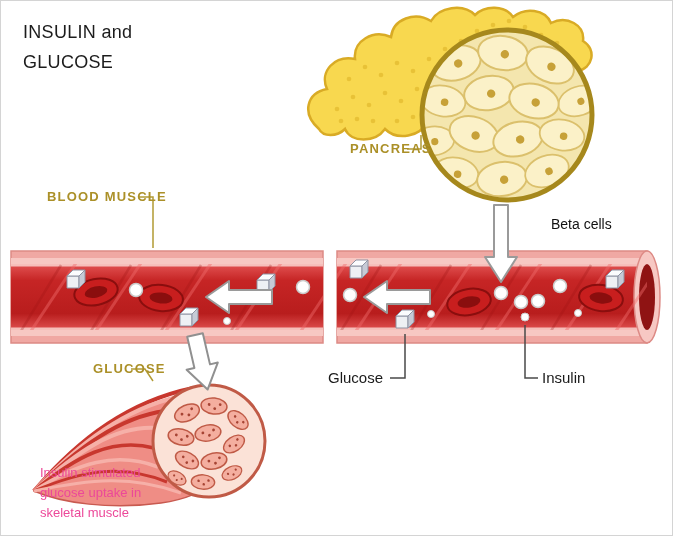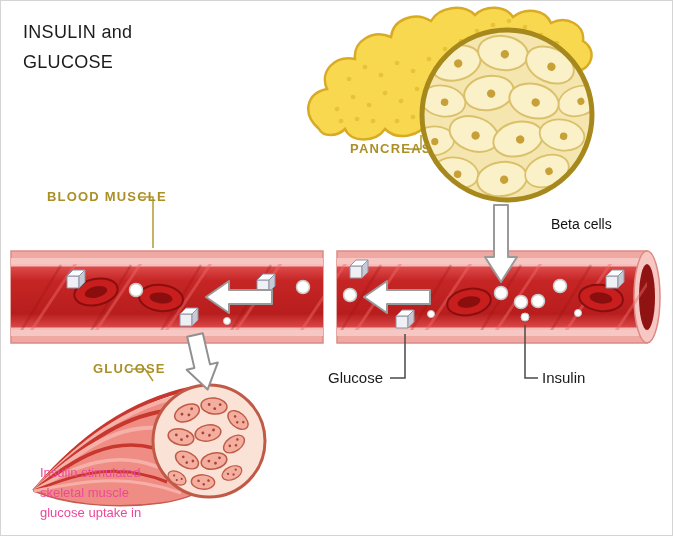--- a/index.html
+++ b/index.html
@@ -243,17 +243,17 @@
 
   <div class="txt beta-label">
     <div>Beta cells</div>
   </div>
 
   <div class="txt glucose-label">Glucose</div>
   <div class="txt insulin-label">Insulin</div>
 
   <div class="txt caption">
     <div>Insulin stimulated</div>
+    <div>glucose uptake in</div>
     <div>skeletal muscle</div>
-    <div>glucose uptake in</div>
   </div>
 
 </div>
 
 </body></html>

